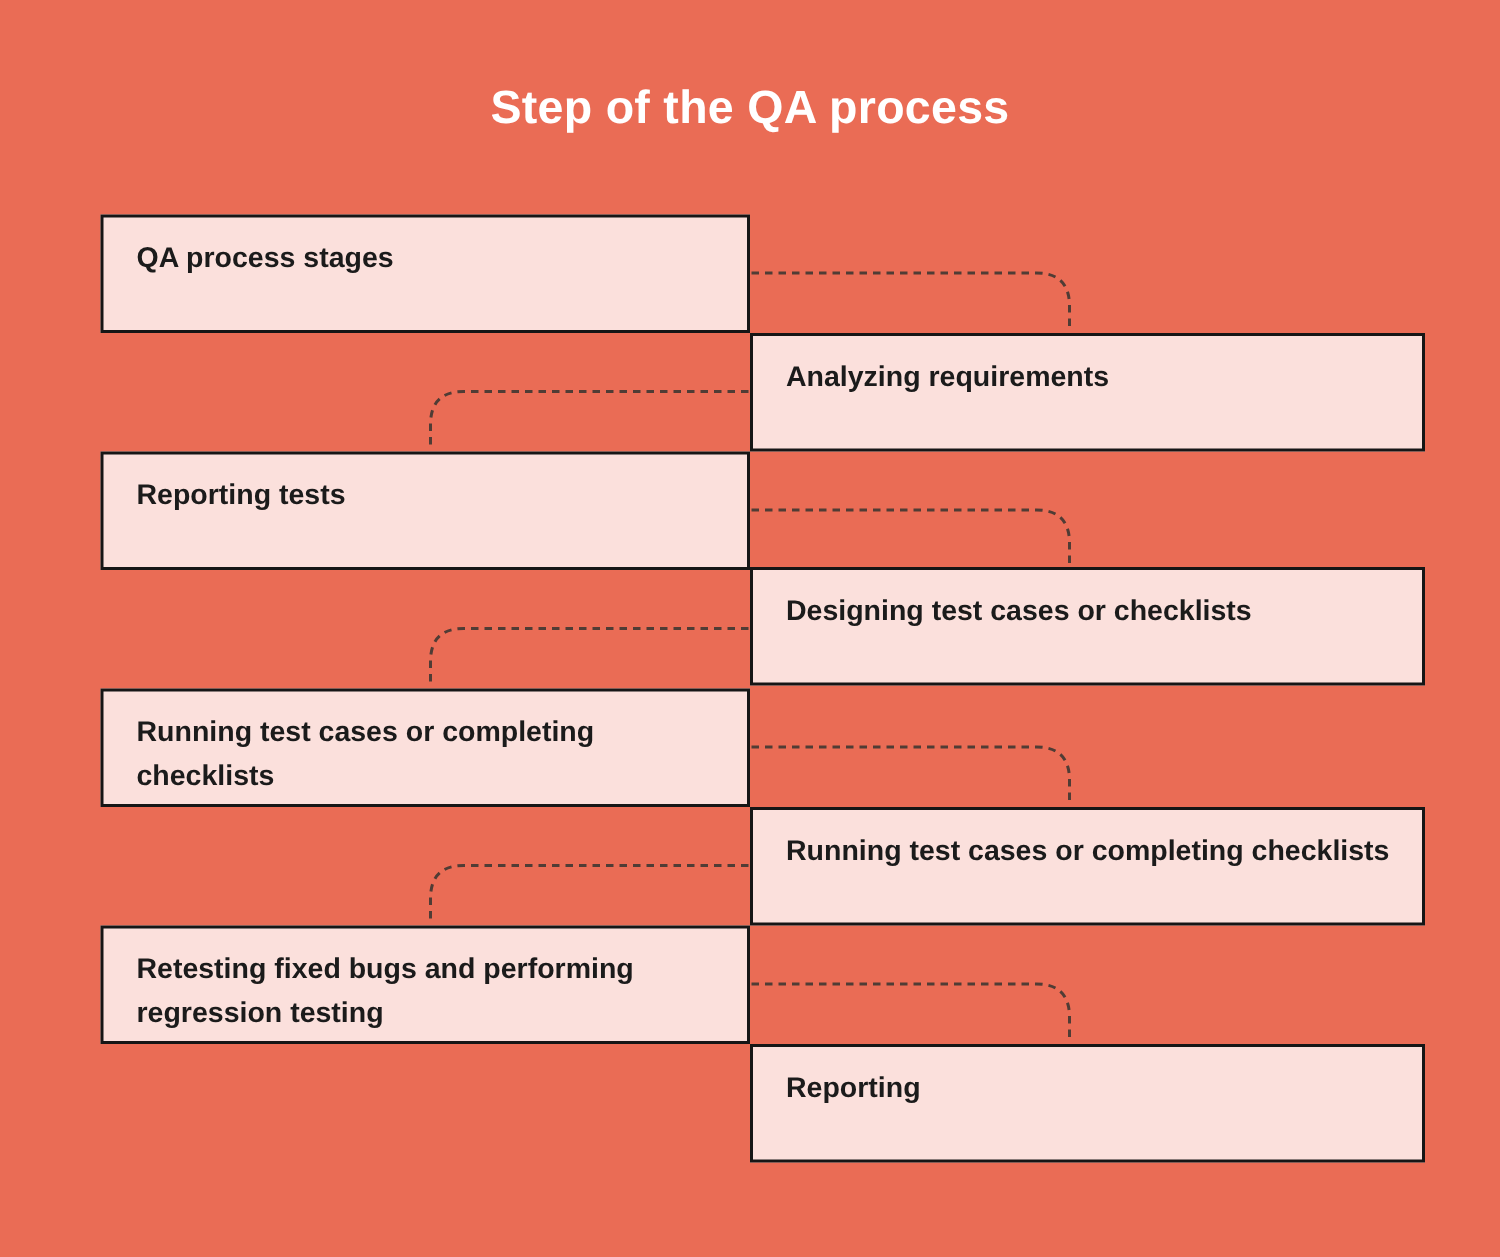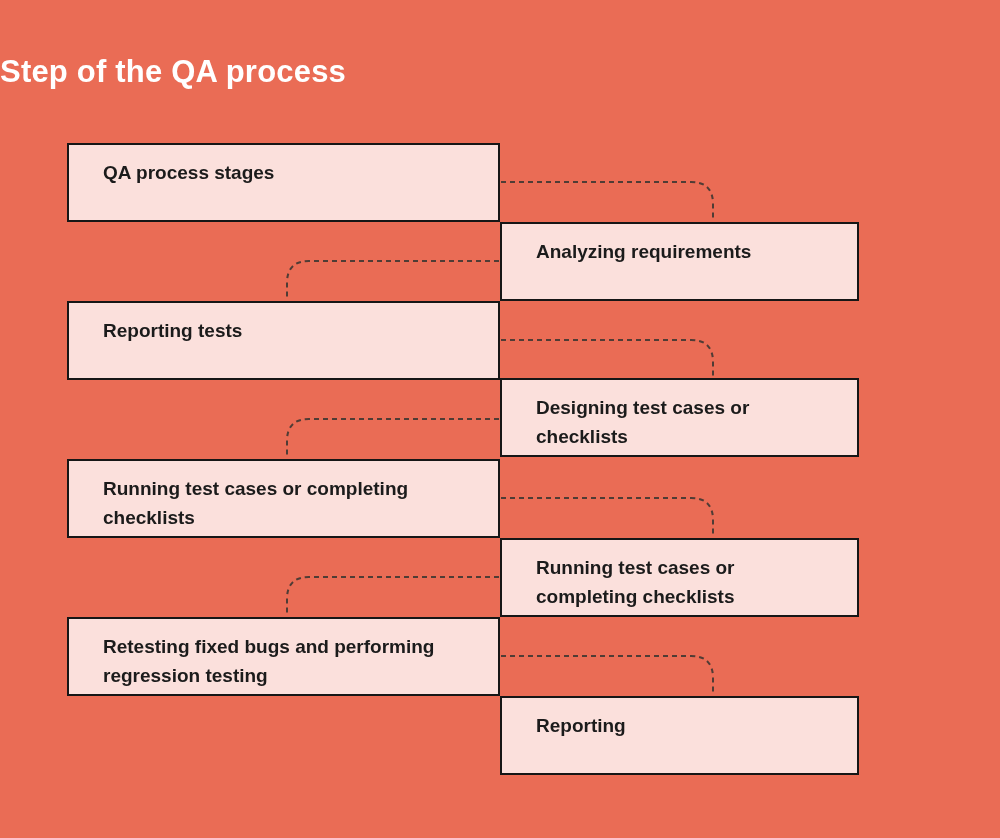--- a/index.html
+++ b/index.html
@@ -21,21 +21,21 @@
     width: 1000px;
     height: 838px;
     background: var(--background);
     overflow: hidden;
   }
   .title {
     position: absolute;
     top: 54px;
     left: 0;
     width: 100%;
-    text-align: left;
+    text-align: center;
     color: var(--title-text);
     font-size: 31px;
     font-weight: 700;
     letter-spacing: 0.2px;
   }
   .connectors {
     position: absolute;
     top: 0;
     left: 0;
     pointer-events: none;
@@ -44,28 +44,28 @@
     fill: none;
     stroke: var(--connector);
     stroke-width: 2;
     stroke-dasharray: 5 4;
   }
   .box {
     position: absolute;
     height: 79px;
     background: var(--box-fill);
     border: 2px solid var(--box-border);
-    padding: 13px 18px 0 34px;
+    padding: 13px 18px 0 22px;
     color: var(--box-text);
     font-size: 19px;
     font-weight: 700;
     line-height: 29px;
   }
   .box.left  { left: 67px;  width: 433px; }
-  .box.right { left: 500px; width: 359px; }
+  .box.right { left: 500px; width: 450px; }
 </style>
 </head>
 <body>
 
 <div class="canvas">
 
   <h1 class="title">Step of the QA process</h1>
 
   <svg class="connectors" width="1000" height="838" viewBox="0 0 1000 838" aria-hidden="true">
     <path class="conn" d="M501 182 H691 Q713 182 713 204 V221"></path>

